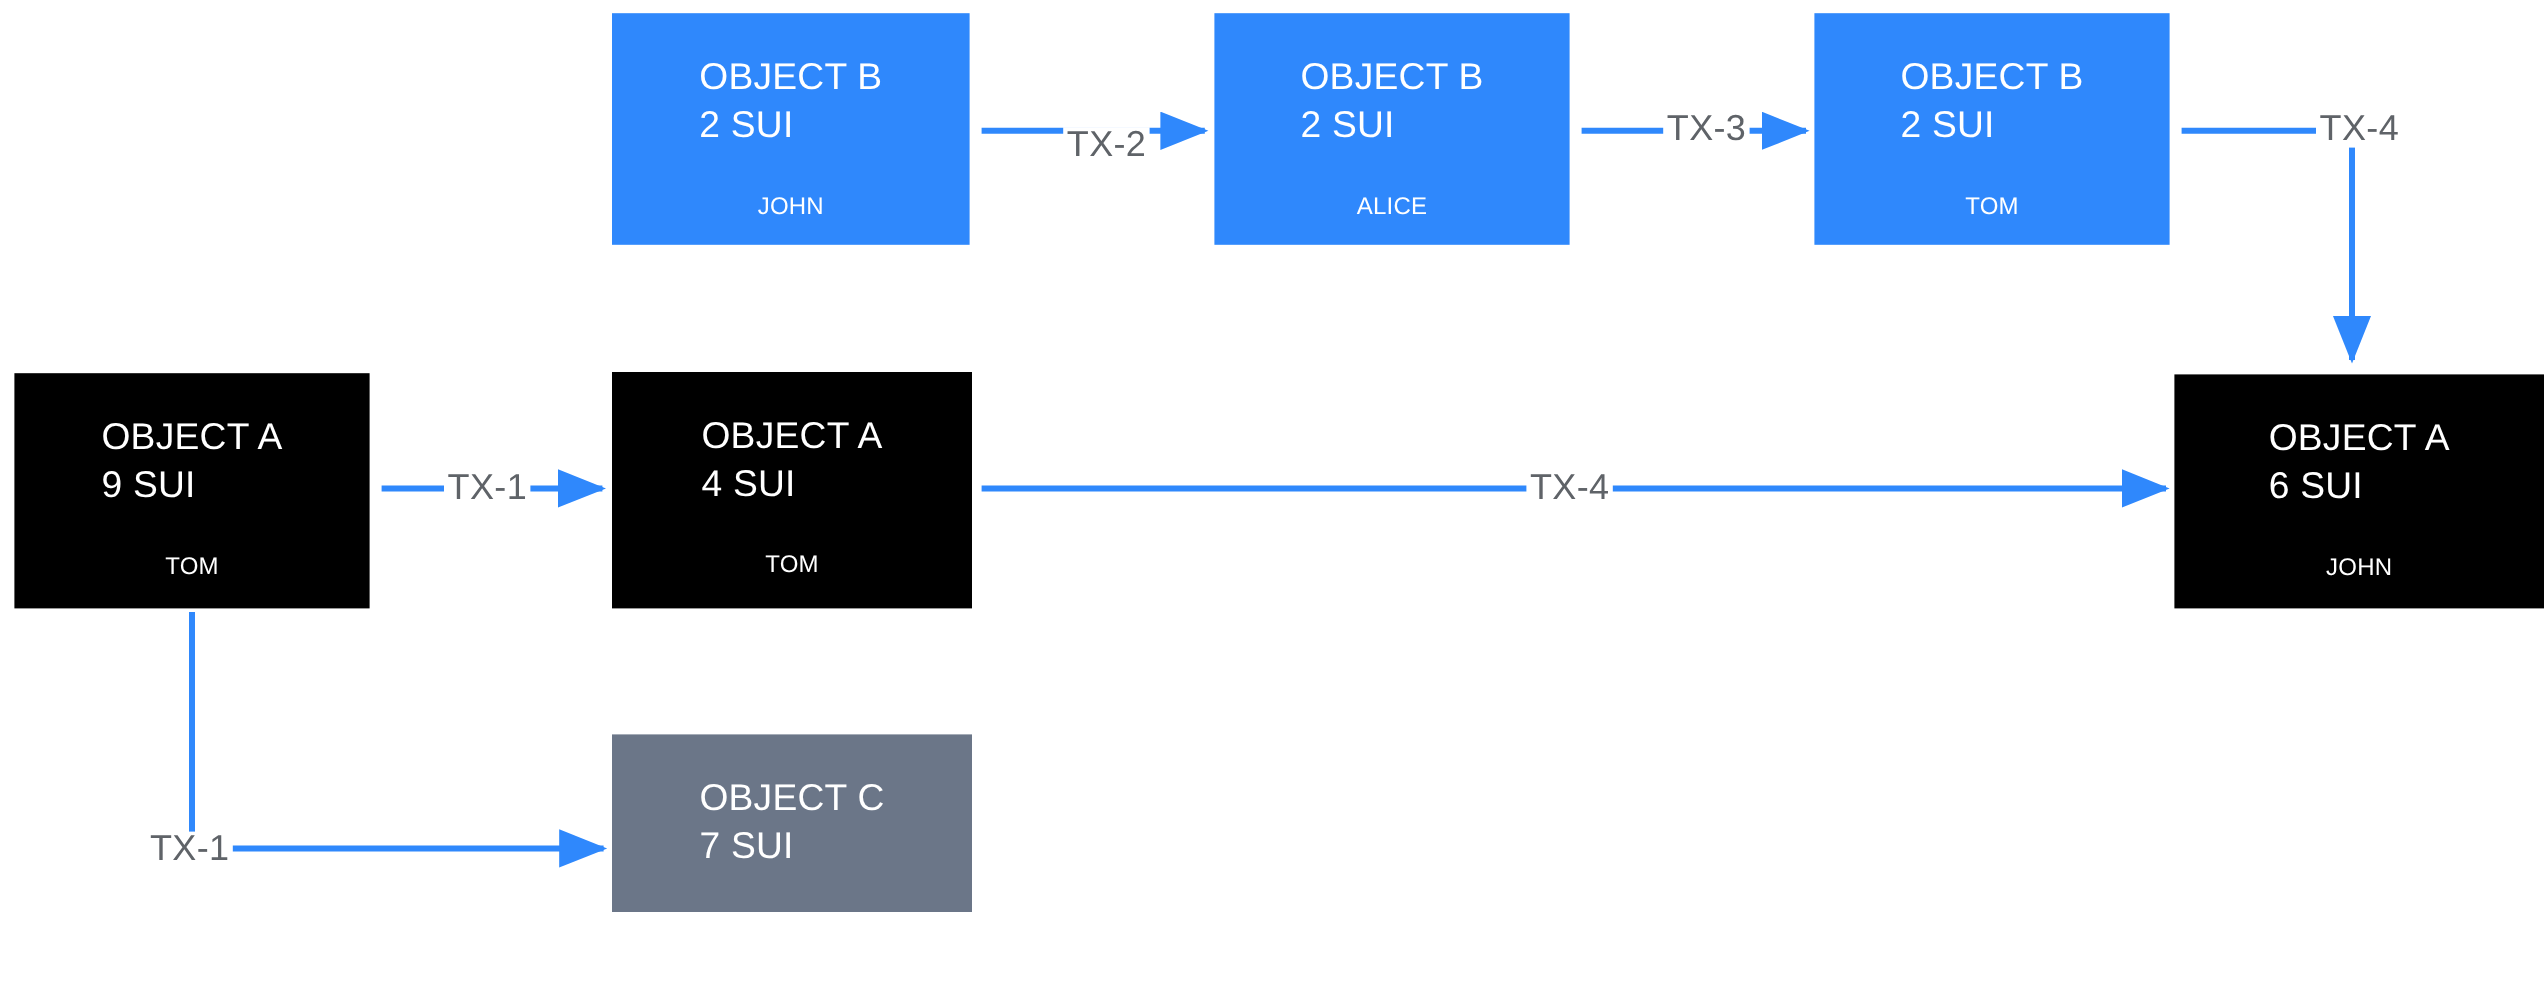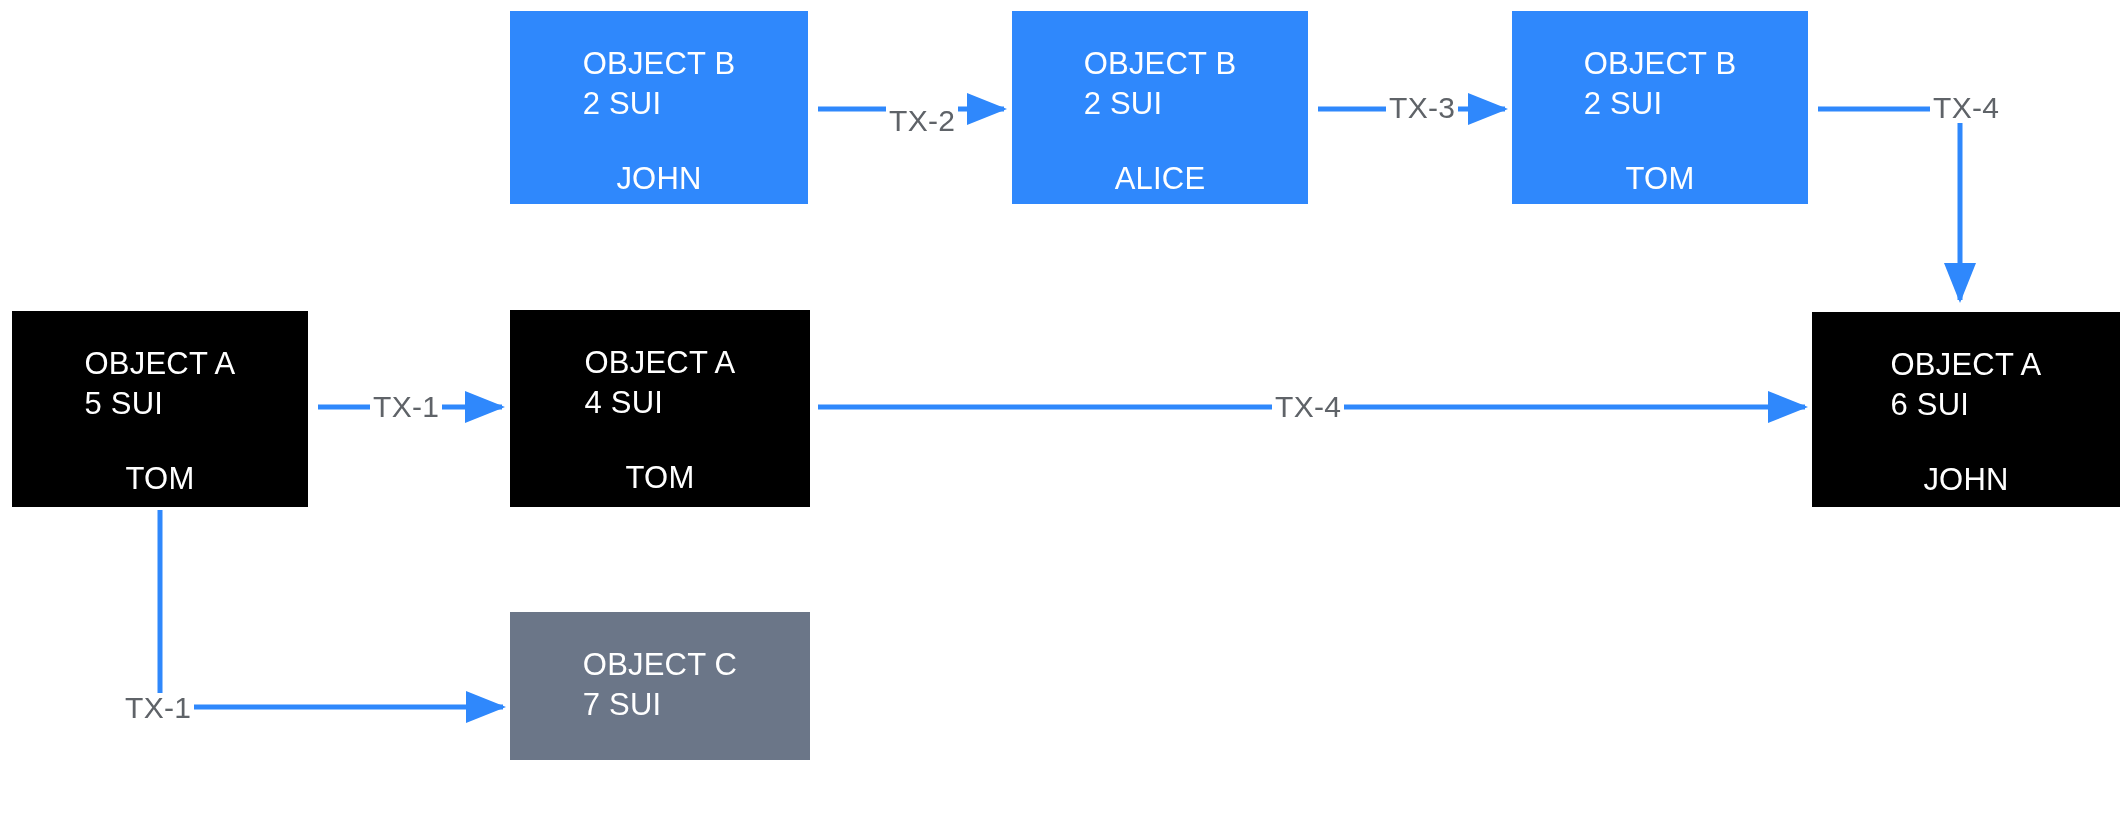--- a/index.html
+++ b/index.html
@@ -38,21 +38,21 @@
     font-size: 31px;
     letter-spacing: 0.2px;
     white-space: nowrap;
   }
   .obj-amount {
     font-size: 31px;
     letter-spacing: 0.2px;
     white-space: nowrap;
   }
   .obj-owner {
-    font-size: 31px;
+    font-size: 20px;
     letter-spacing: 0.2px;
     white-space: nowrap;
   }
 
   
   .edge-svg {
     position: absolute;
     left: 0;
     top: 0;
     width: 2120px;
@@ -145,21 +145,21 @@
       <span class="obj-title">OBJECT B</span>
       <span class="obj-amount">2 SUI</span>
     </div>
     <span class="obj-owner" style="margin-top:36px;">TOM</span>
   </div>
 
   <div class="obj-box" style="left:12px; top:311px; width:296px; height:196px; background:#000000;
               padding-top:33px; justify-content:flex-start;">
     <div class="obj-title-wrap">
       <span class="obj-title">OBJECT A</span>
-      <span class="obj-amount">5 SUI</span>
+      <span class="obj-amount">9 SUI</span>
     </div>
     <span class="obj-owner" style="margin-top:36px;">TOM</span>
   </div>
 
   <div class="obj-box" style="left:510px; top:310px; width:300px; height:197px; background:#000000;
               padding-top:33px; justify-content:flex-start;">
     <div class="obj-title-wrap">
       <span class="obj-title">OBJECT A</span>
       <span class="obj-amount">4 SUI</span>
     </div>

